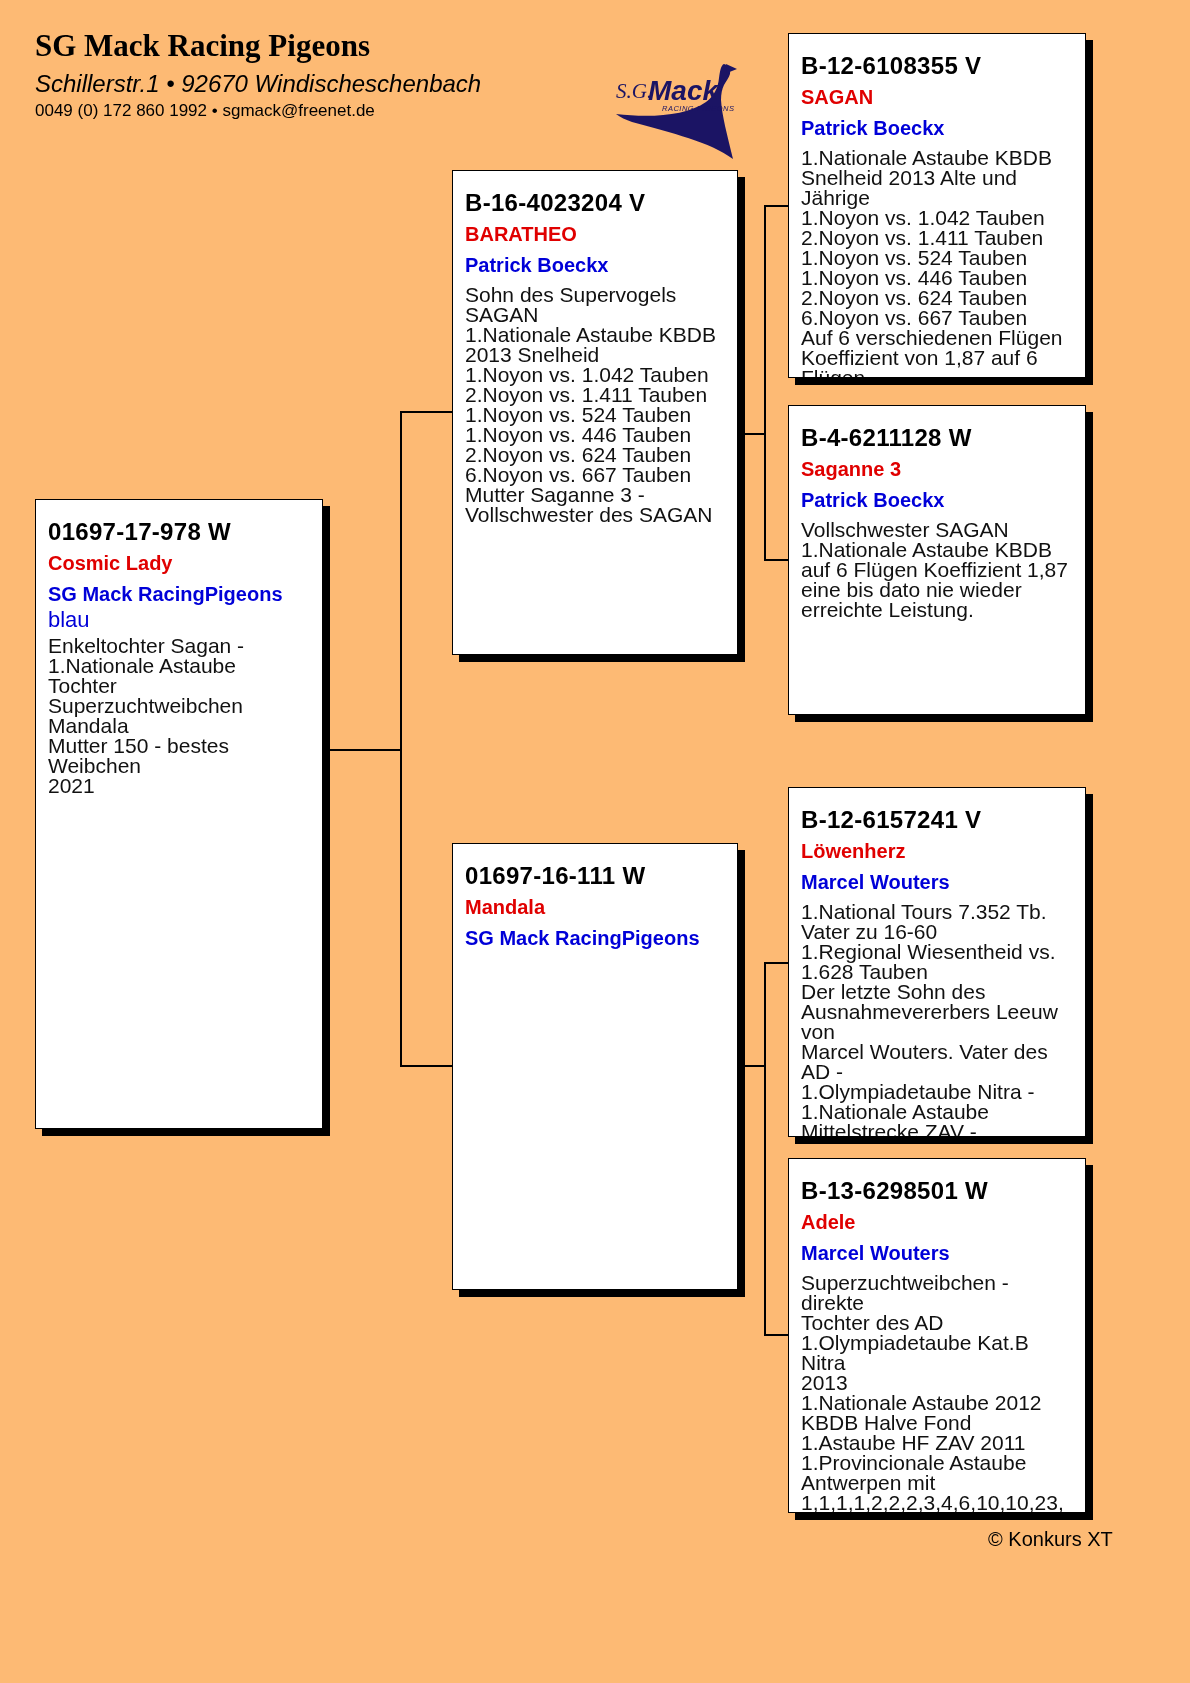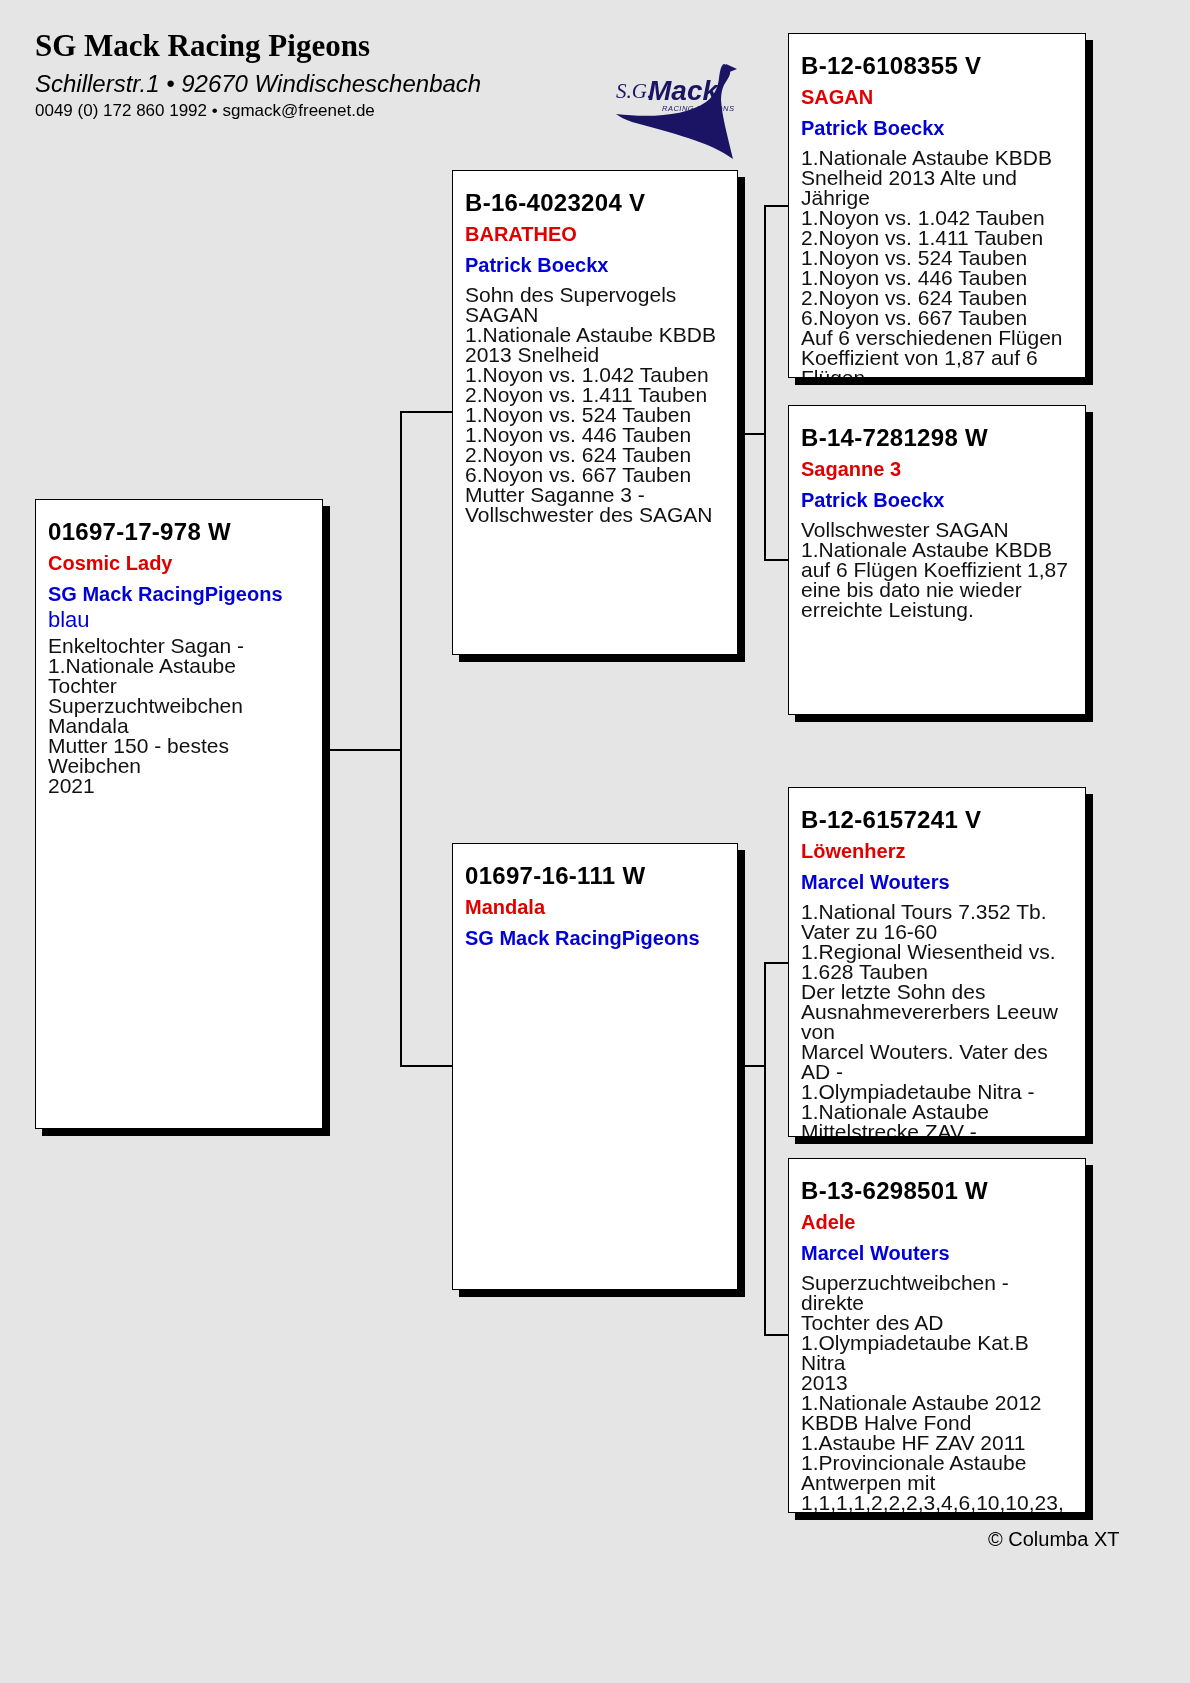--- a/index.html
+++ b/index.html
@@ -1,16 +1,16 @@
 <!DOCTYPE html>
 <html><head>
 <meta charset="utf-8">
 <style>
   html,body{margin:0;padding:0;background:#fff;}
-  #page{position:relative;width:1190px;height:1683px;background:#e5e5e5;
+  #page{position:relative;width:1190px;height:1683px;background:#fdba74;
         font-family:"Liberation Sans",sans-serif;overflow:hidden;}
 
   
   .hdr-title{position:absolute;left:35px;top:28px;
              font-family:"Liberation Serif",serif;font-weight:bold;
              font-size:31px;color:#000;}
   .hdr-address{position:absolute;left:35px;top:70px;
                font-style:italic;font-size:24px;color:#000;}
   .hdr-contact{position:absolute;left:35px;top:101px;
                font-size:17px;color:#000;}
@@ -107,21 +107,21 @@
 2.Noyon vs. 624 Tauben
 6.Noyon vs. 667 Tauben
 Auf 6 verschiedenen Flügen
 Koeffizient von 1,87 auf 6
 Flügen,
 eine bis dato nie wieder
 erreichte Leistung.</div>
   </div>
 
   <div class="pbox" style="left:788px;top:405px;width:298px;height:310px;">
-    <div class="ring">B-14-7281298 W</div>
+    <div class="ring">B-4-6211128 W</div>
     <div class="bname">Saganne 3</div>
     <div class="owner">Patrick Boeckx</div>
     <div class="bodytext">Vollschwester SAGAN
 1.Nationale Astaube KBDB
 auf 6 Flügen Koeffizient 1,87
 eine bis dato nie wieder
 erreichte Leistung.</div>
   </div>
 
   <div class="pbox" style="left:788px;top:787px;width:298px;height:350px;">
@@ -170,15 +170,15 @@
   <div class="hline" style="left:739px;top:433px;width:27px;"></div>
   <div class="vline" style="left:764px;top:205px;height:356px;"></div>
   <div class="hline" style="left:764px;top:205px;width:24px;"></div>
   <div class="hline" style="left:764px;top:559px;width:24px;"></div>
 
   <div class="hline" style="left:739px;top:1065px;width:27px;"></div>
   <div class="vline" style="left:764px;top:962px;height:374px;"></div>
   <div class="hline" style="left:764px;top:962px;width:24px;"></div>
   <div class="hline" style="left:764px;top:1334px;width:24px;"></div>
 
-  <div class="copyright">© Columba XT</div>
+  <div class="copyright">© Konkurs XT</div>
 
 </div>
 
 </body></html>

